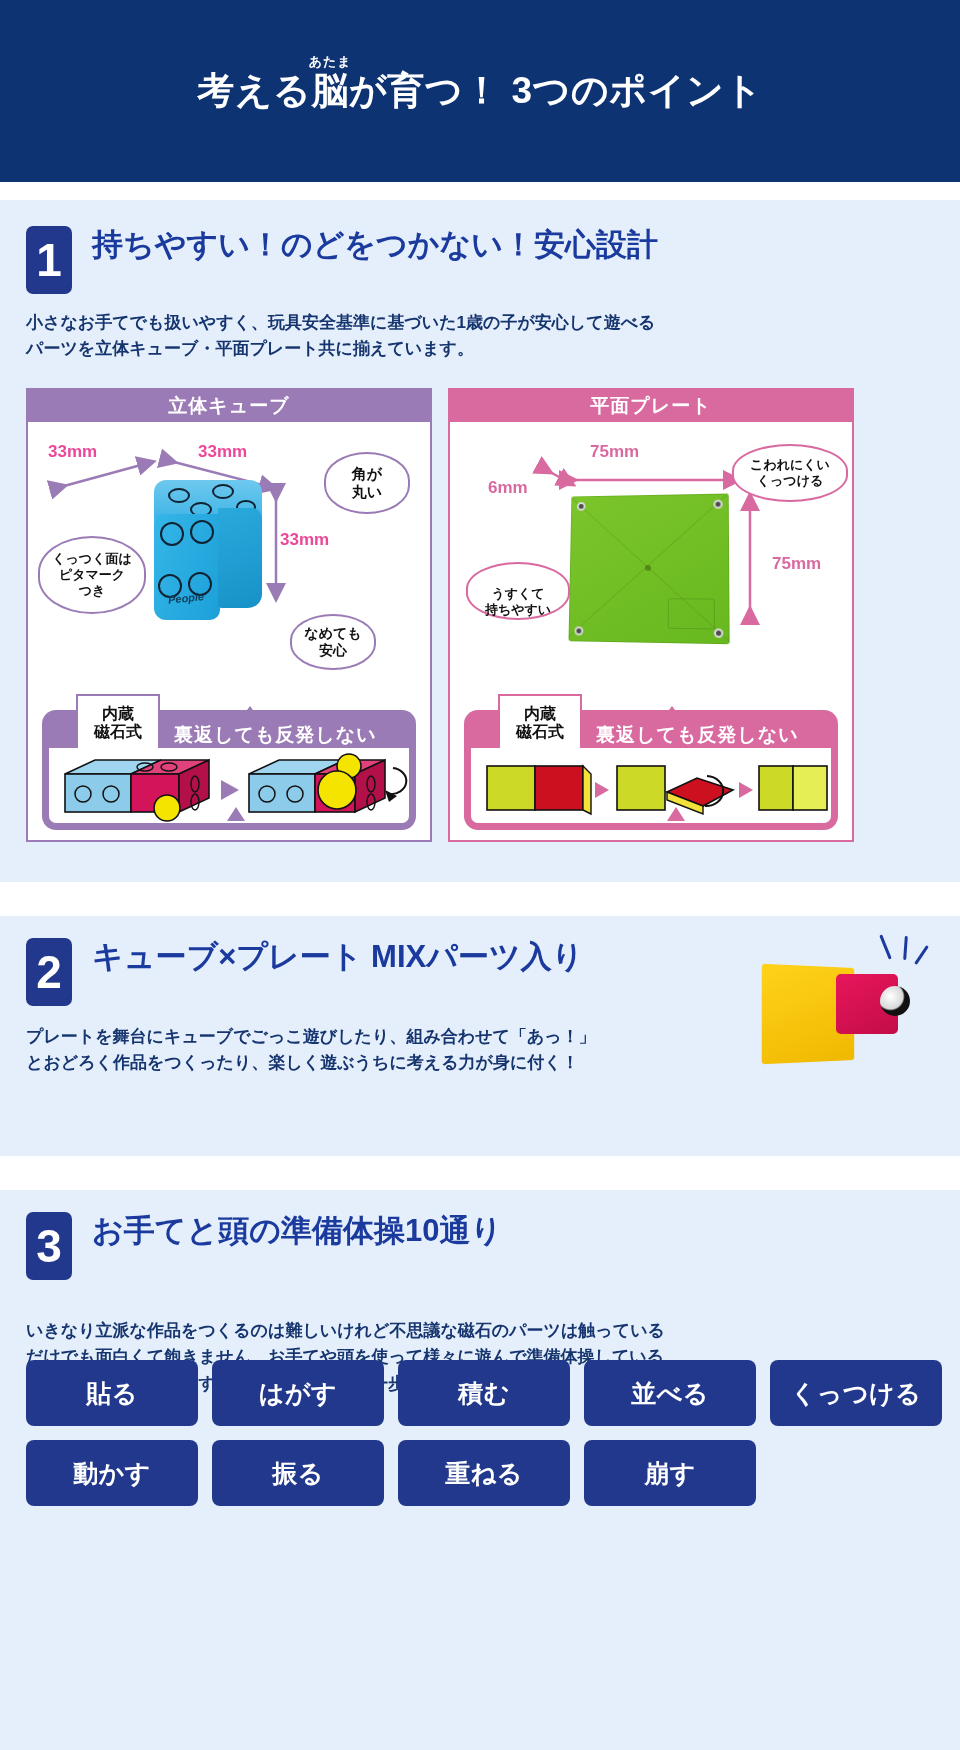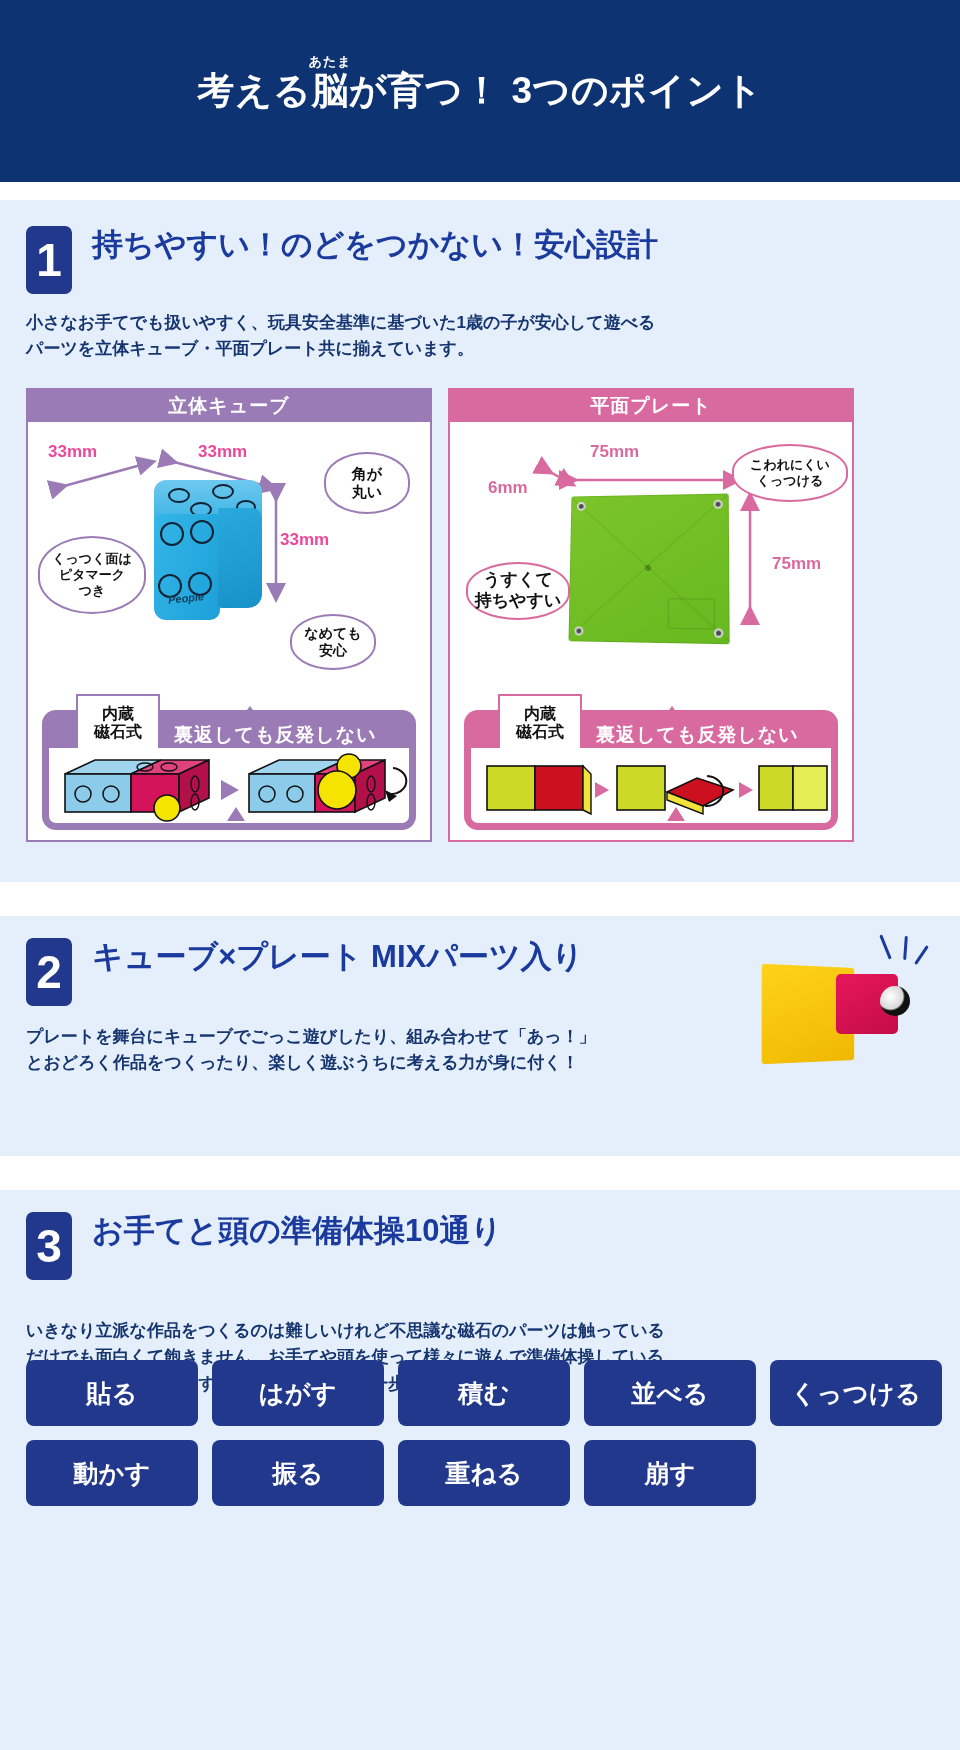--- a/index.html
+++ b/index.html
@@ -358,21 +358,21 @@
           <div style="position:absolute;left:50%;top:50%;width:6px;height:6px;border-radius:50%;background:rgba(0,0,0,.25);transform:translate(-50%,-50%);"></div>
         </div>
 
         <div class="bubble pink" style="left:282px; top:22px; width:116px; height:58px; font-size:13px;">
           <span>
             <span>こわれにくい</span><br>
             <span>くっつける</span>
           </span>
         </div>
 
-        <div class="bubble pink" style="left:16px; top:140px; width:104px; height:58px; font-size:17px;">
+        <div class="bubble pink" style="left:16px; top:140px; width:104px; height:58px; font-size:13px;align-items:flex-end;">
           <span>
             <span>うすくて</span><br>
             <span>持ちやすい</span>
           </span>
         </div>
 
         <div class="mag-strip">
           <div class="mag-bar">
             <div class="tri-up"></div>
           </div>

